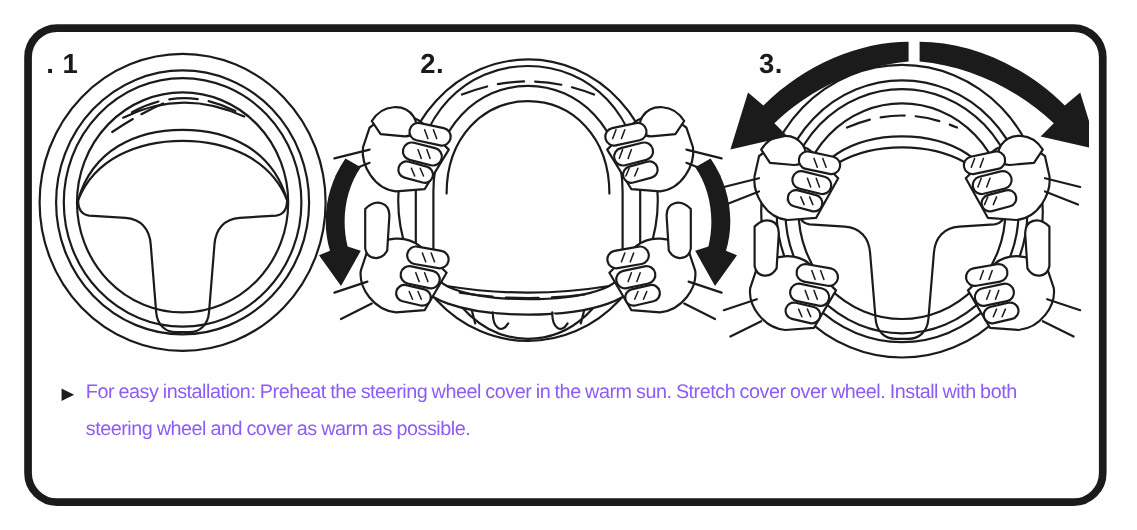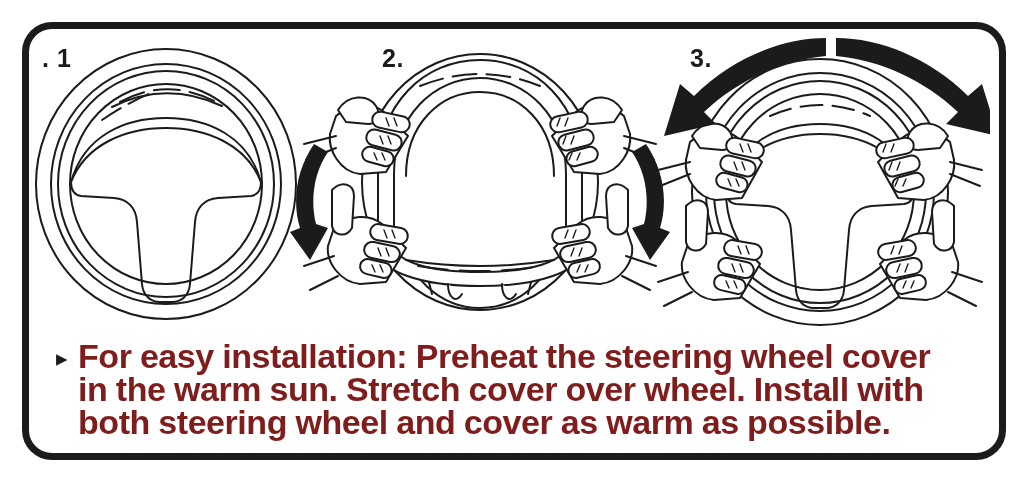--- a/index.html
+++ b/index.html
@@ -64,24 +64,24 @@
     flex: 0 0 auto;
     width: 22px;
     margin-top: 11px;
     color: #1b1b1b;
     font-size: 15px;
     line-height: 1;
   }
   #caption-text {
     flex: 1 1 auto;
     font-family: "Liberation Sans", sans-serif;
-    font-weight: bold;
-    font-size: 34px;
+    font-weight: normal;
+    font-size: 18px;
     line-height: 33px;
-    color: #7f1d1d;
+    color: #8b5cf6;
     letter-spacing: -0.45px;
     word-spacing: -0.5px;
   }
 </style>
 </head>
 <body>
 
 <div id="page">
   <div id="frame"></div>
 

